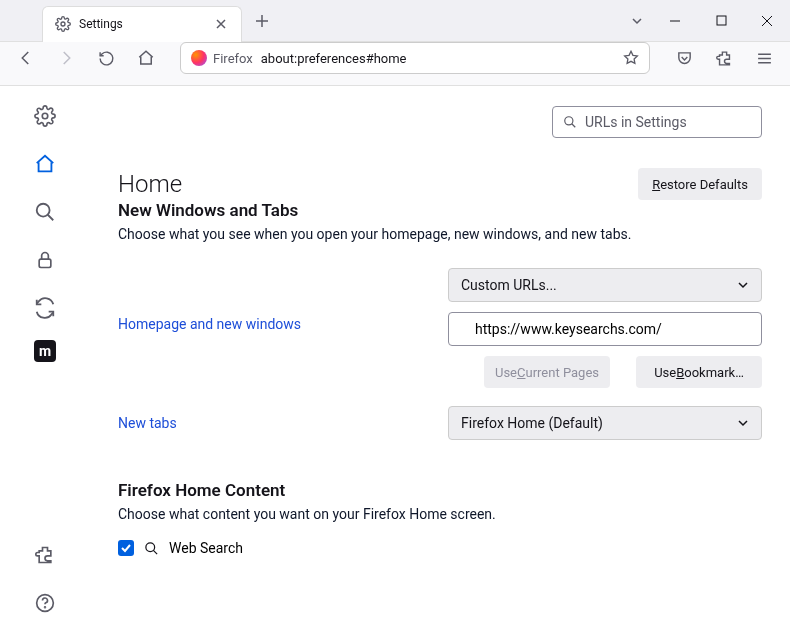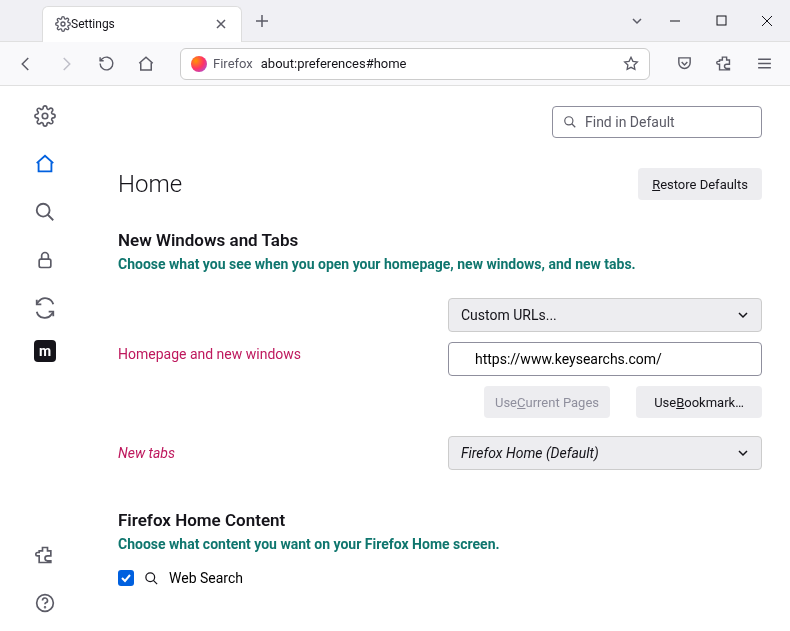--- a/index.html
+++ b/index.html
@@ -1,58 +1,58 @@
 <!DOCTYPE html>
 <html><head>
 <meta charset="utf-8">
 <style>
 * { margin: 0; padding: 0; box-sizing: border-box; font-family: -apple-system, BlinkMacSystemFont, "Segoe UI", Roboto, sans-serif; }
 body { background: #fff; width: 790px; height: 631px; overflow: hidden; position: relative; }
 
 .titlebar { height: 42px; display: flex; align-items: center; background: #f0f0f4; border-bottom: 1px solid #e0e0e0; }
-.tab { display: flex; align-items: center; background: #fff; border-radius: 6px 6px 0 0; height: 36px; margin-left: 42px; margin-top: 6px; padding: 0 12px; gap: 0; min-width: 200px; border: 1px solid #ddd; border-bottom: none; }
+.tab { display: flex; align-items: center; background: #fff; border-radius: 6px 6px 0 0; height: 36px; margin-left: 42px; margin-top: 6px; padding: 0 12px; gap: 8px; min-width: 200px; border: 1px solid #ddd; border-bottom: none; }
 .tab-icon { width: 16px; height: 16px; display: flex; align-items: center; justify-content: center; }
 .tab-title { font-size: 12px; color: #15141a; flex: 1; }
 .tab-close { width: 16px; height: 16px; display: flex; align-items: center; justify-content: center; color: #5b5b66; cursor: pointer; }
 .newtab-btn { width: 28px; height: 28px; display: flex; align-items: center; justify-content: center; margin-left: 6px; color: #5b5b66; cursor: pointer; }
 .win-controls { margin-left: auto; display: flex; align-items: center; gap: 0; }
 .win-btn { width: 46px; height: 42px; display: flex; align-items: center; justify-content: center; color: #15141a; cursor: pointer; }
 .tablist-chevron { width: 30px; display:flex; align-items:center; justify-content:center; color:#5b5b66; }
 
-.toolbar { height: 44px; display: flex; align-items: center; padding: 0 10px; gap: 8px; background: #f9f9fb; border-bottom: 1px solid #e0e0e0; }
+.toolbar { height: 44px; display: flex; align-items: flex-start; padding: 0 10px; gap: 8px; background: #f9f9fb; border-bottom: 1px solid #e0e0e0; }
 .nav-btn { width: 32px; height: 32px; display: flex; align-items: center; justify-content: center; color: #5b5b66; border-radius: 4px; }
 .nav-btn.disabled { color: #bfbfc9; }
 .urlbar { flex: 1; height: 32px; background: #fff; border: 1px solid #ccc; border-radius: 6px; display: flex; align-items: center; padding: 0 10px; gap: 8px; margin: 0 10px; }
 .urlbar-identity { display: flex; align-items: center; gap: 6px; font-size: 13px; color: #5b5b66; }
 .urlbar-text { font-size: 13px; color: #15141a; flex: 1; }
 .urlbar-star { color: #5b5b66; }
 .ff-logo { width:16px; height:16px; border-radius:50%; background: radial-gradient(circle at 30% 30%, #ff9500, #ff3366, #9059ff); }
 
 .content { display: flex; height: calc(631px - 86px); }
 .sidebar { width: 90px; padding-top: 10px; display: flex; flex-direction: column; align-items: center; gap: 0; }
 .sidebar-spacer { flex: 1; }
 .sb-item { width: 40px; height: 40px; display: flex; align-items: center; justify-content: center; border-radius: 6px; color: #5b5b66; cursor: pointer; margin-bottom: 8px; }
 .sb-item.active { color: #0060df; }
 .sb-item.m-icon { background: #15141a; color: #fff; border-radius: 4px; width:22px; height:22px; font-weight:bold; font-size:14px; margin-top:4px; margin-bottom:12px;}
 
 .main { flex: 1; padding: 20px 28px 0 28px; overflow: hidden; position: relative; }
 .search-row { display: flex; justify-content: flex-end; margin-bottom: 30px; }
 .search-box { width: 210px; height: 32px; border: 1px solid #8f8f9d; border-radius: 4px; display: flex; align-items: center; padding: 0 10px; gap: 8px; color: #5b5b66; font-size: 14px; }
 
-.page-header { display: flex; justify-content: space-between; align-items: center; margin-bottom: 30px; }
+.page-header { display: flex; justify-content: space-between; align-items: center; }
 .page-title { font-size: 24px; font-weight: 300; color: #15141a; }
 .btn { height: 32px; padding: 0 14px; background: #ededf0; border: none; border-radius: 4px; font-size: 13px; color: #15141a; cursor: pointer; display: inline-flex; align-items: center; }
 .btn.disabled { color: #8f8f9d; }
 .btn .ul { text-decoration: underline; }
 
 .section-title { font-size: 17px; font-weight: 600; color: #15141a; margin-bottom: 6px; }
-.section-desc { font-size: 14px; color: #0f766e; margin-bottom: 26px; font-weight: bold; }
+.section-desc { font-size: 14px; color: #0f172a; margin-bottom: 26px; }
 
 .form-row { display: flex; align-items: center; margin-bottom: 12px; }
-.form-label { width: 330px; font-size: 14px; color: #be185d; }
+.form-label { width: 330px; font-size: 14px; color: #1d4ed8; }
 .form-control-col { flex: 1; display: flex; flex-direction: column; gap: 10px; }
 .select-box { height: 34px; border: 1px solid #ccc; background: #ededf0; border-radius: 4px; display: flex; align-items: center; padding: 12px 12px; font-size: 14px; color: #15141a; position: relative; cursor: pointer; }
 .select-box .chev { position: absolute; right: 12px; }
 .text-input { height: 34px; border: 1px solid #8f8f9d; border-radius: 4px; padding: 0 26px; font-size: 14px; width: 100%; }
 .btn-row { display: flex; gap: 26px; padding-left: 36px; }
 .btn-row .btn { flex: 1; justify-content: center; white-space: nowrap; overflow: hidden; }
 
 .section2 { margin-top: 40px; }
 .checkbox-row { display: flex; align-items: center; gap: 10px; margin-top: 18px; font-size: 14px; }
 .checkbox { width: 16px; height: 16px; background: #0060df; border-radius: 3px; display: flex; align-items: center; justify-content: center; color: #fff; }
@@ -211,21 +211,21 @@
     </div>
   </div>
 
   <div class="main">
     <div class="search-row">
       <div class="search-box">
         <svg width="14" height="14" viewBox="0 0 24 24" fill="none" stroke="#5b5b66" stroke-width="2">
             <circle cx="10" cy="10" r="7"></circle>
             <path d="M15 15l6 6"></path>
           </svg>
-        <span>Find in Default</span>
+        <span>URLs in Settings</span>
       </div>
     </div>
 
     <div class="page-header">
       <h1 class="page-title">Home</h1>
       <button class="btn">
           <span class="ul">R</span>
           <span>estore Defaults</span>
         </button>
     </div>
@@ -253,21 +253,21 @@
             </button>
           <button class="btn">
               <span>Use </span>
               <span class="ul">B</span>
               <span>ookmark…</span>
             </button>
         </div>
       </div>
     </div>
 
-    <div class="form-row" style="margin-top:18px;font-style:italic;">
+    <div class="form-row" style="margin-top:18px;">
       <div class="form-label">New tabs</div>
       <div class="form-control-col">
         <div class="select-box">
           <span>Firefox Home (Default)</span>
           <span class="chev">
               <svg width="12" height="12" viewBox="0 0 12 12" fill="none" stroke="#15141a" stroke-width="1.5">
                 <path d="M2 4 L6 8 L10 4"></path>
               </svg>
             </span>
         </div>

